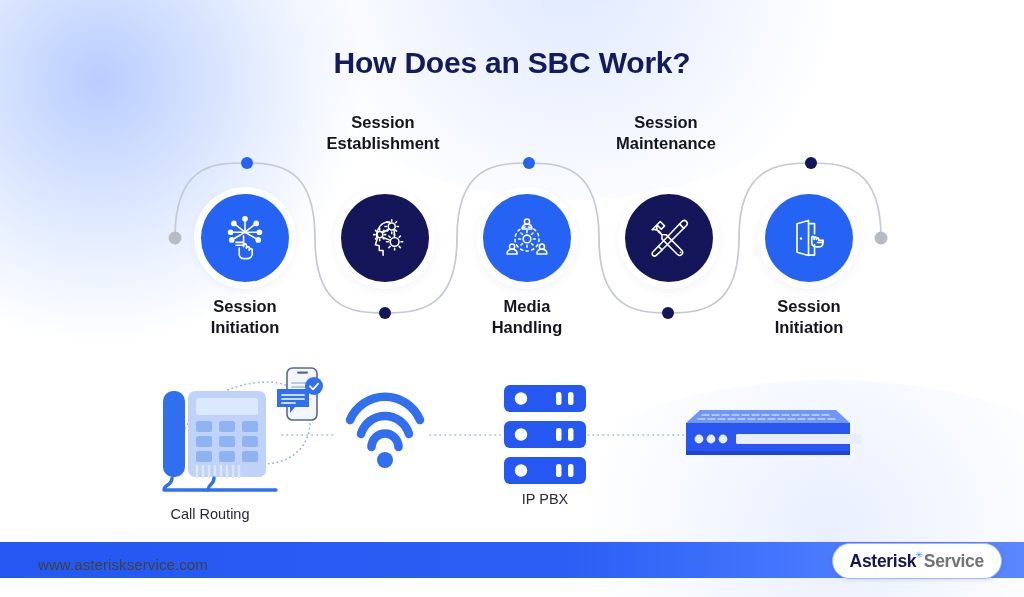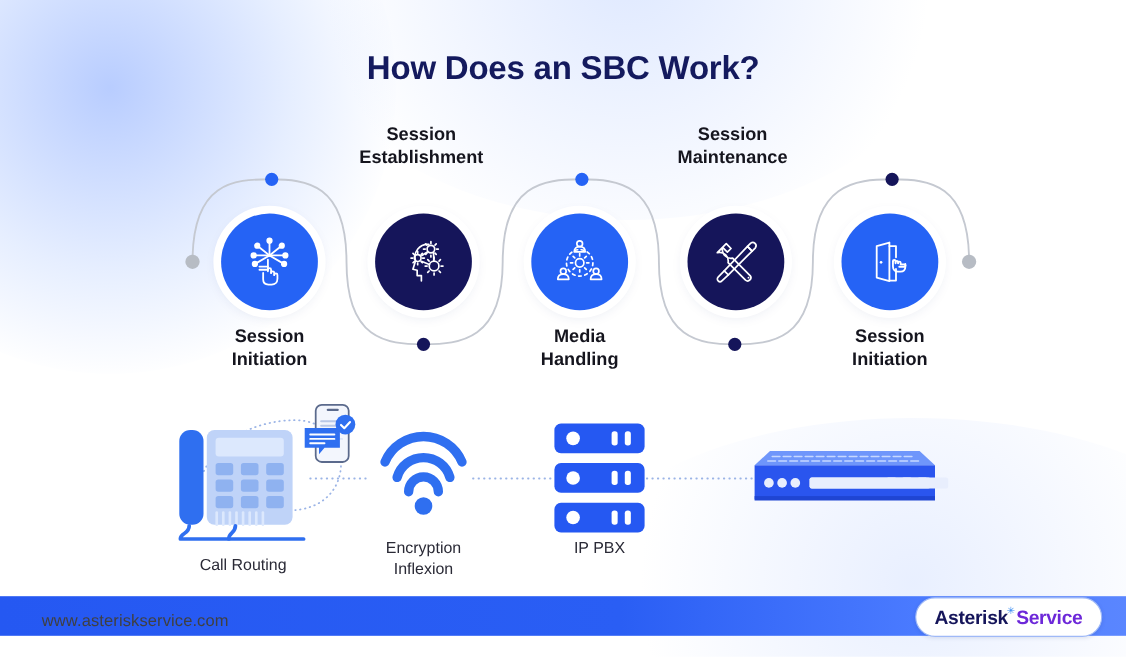--- a/index.html
+++ b/index.html
@@ -84,21 +84,21 @@
     font-size: 15px; color: #404040; letter-spacing: 0.1px;
   }
   #logo-pill {
     position: absolute; right: 22px; top: 543px;
     height: 36px; padding: 0 17px;
     background: #ffffff; border: 1.6px solid #9fb9f7; border-radius: 19px;
     display: flex; align-items: center; justify-content: space-between;
     box-shadow: 0 1px 4px rgba(20,40,110,0.12);
   }
   #logo-pill .lg-a { font-size: 17.5px; font-weight: bold; color: #15155a; letter-spacing: -0.3px; }
-  #logo-pill .lg-b { font-size: 17.5px; font-weight: bold; color: #6d28d9; letter-spacing: -0.3px; }
+  #logo-pill .lg-b { font-size: 17.5px; font-weight: bold; color: #737373; letter-spacing: -0.3px; }
   #logo-pill .lg-star { font-size: 9px; color: #2f86f0; position: relative; top: -6px; left: -1px; }
 </style>
 </head>
 <body>
 
 <div id="stage">
 
   <div class="bg-glow-a"></div>
   <div class="bg-glow-b"></div>
   <div class="bg-glow-c"></div>
@@ -385,28 +385,24 @@
         <rect x="736" y="74" width="110" height="10" rx="2" fill="#e8eefd"></rect>
 
         <rect x="806" y="74" width="9" height="9" rx="1.5" fill="#e8eefd"></rect>
         <rect x="820" y="74" width="9" height="9" rx="1.5" fill="#e8eefd"></rect>
         <rect x="834" y="74" width="9" height="9" rx="1.5" fill="#e8eefd"></rect>
 
         <rect x="686" y="91" width="164" height="4" fill="#1f45d2"></rect>
       </g>
     </svg>
 
-    <div class="pipe-lbl" style="left:156px; top:145px; width:130px;">
+    <div class="pipe-lbl" style="left:145px; top:145px; width:130px;">
       <span>Call Routing</span>
     </div>
 
-    <div class="pipe-lbl" style="left:320px; top:130px; width:130px;">
-      <span>Encryption</span><br>
-      <span>Inflexion</span>
-    </div>
 
     <div class="pipe-lbl" style="left:480px; top:130px; width:130px;text-align:center;">
       <span>IP PBX</span>
     </div>
 
   </div>
 
   <div id="footer-bar"></div>
   <div id="footer-url">www.asteriskservice.com</div>
   <div id="logo-pill">

